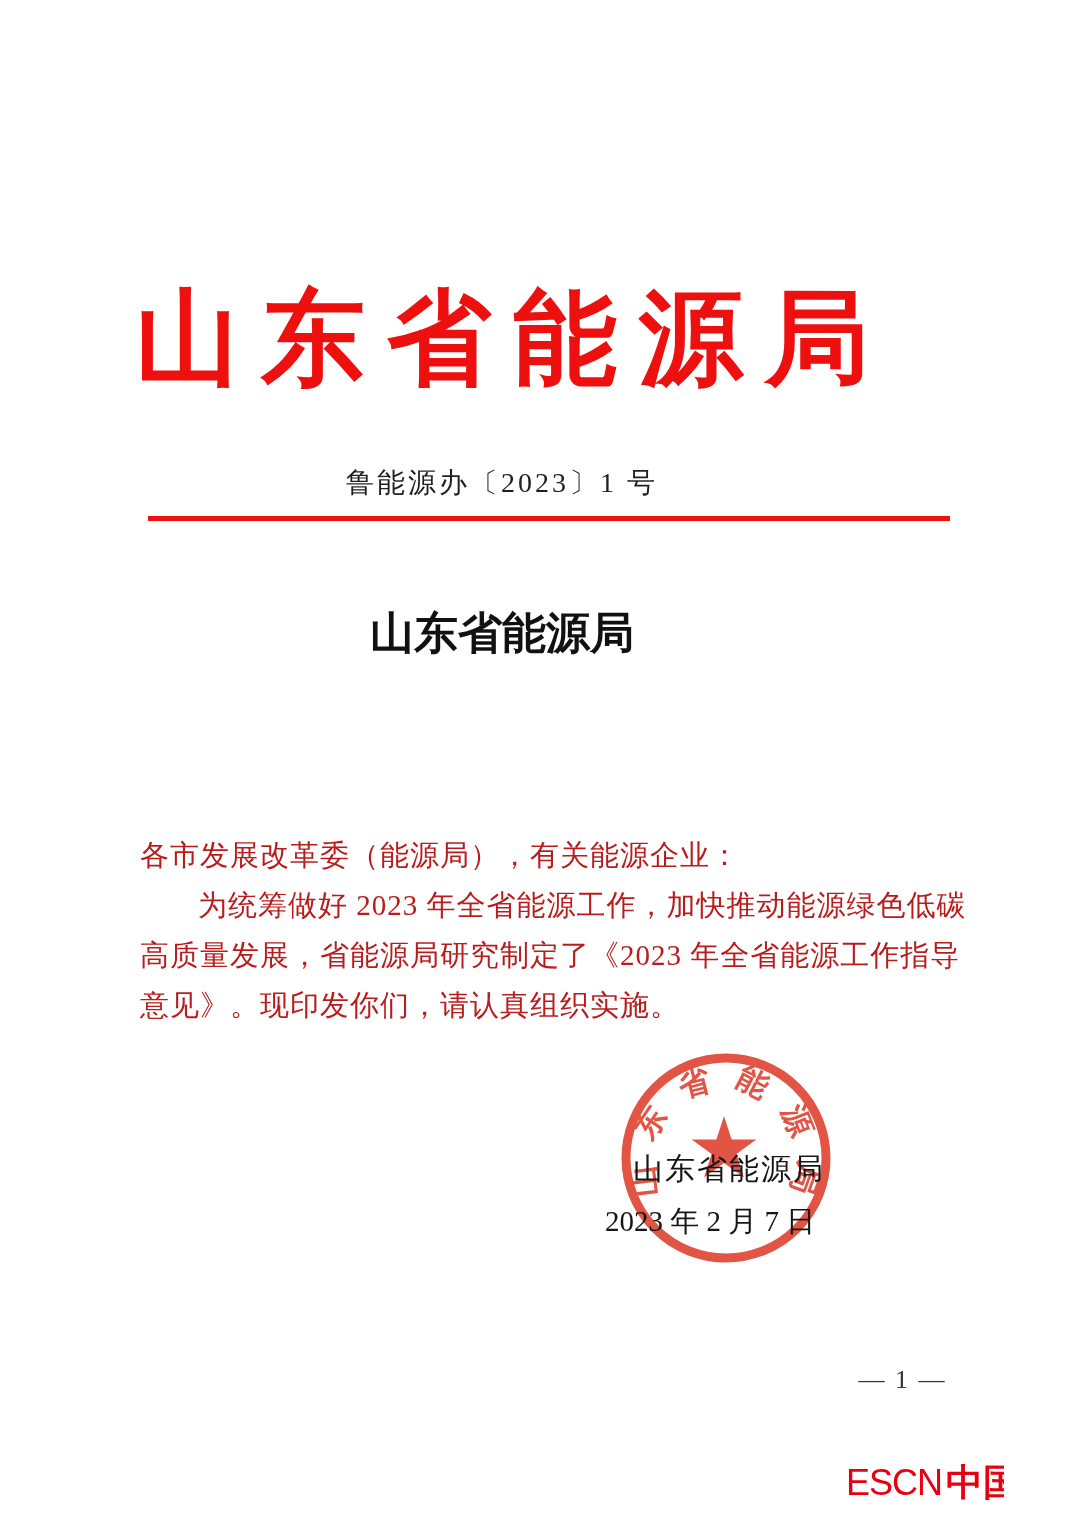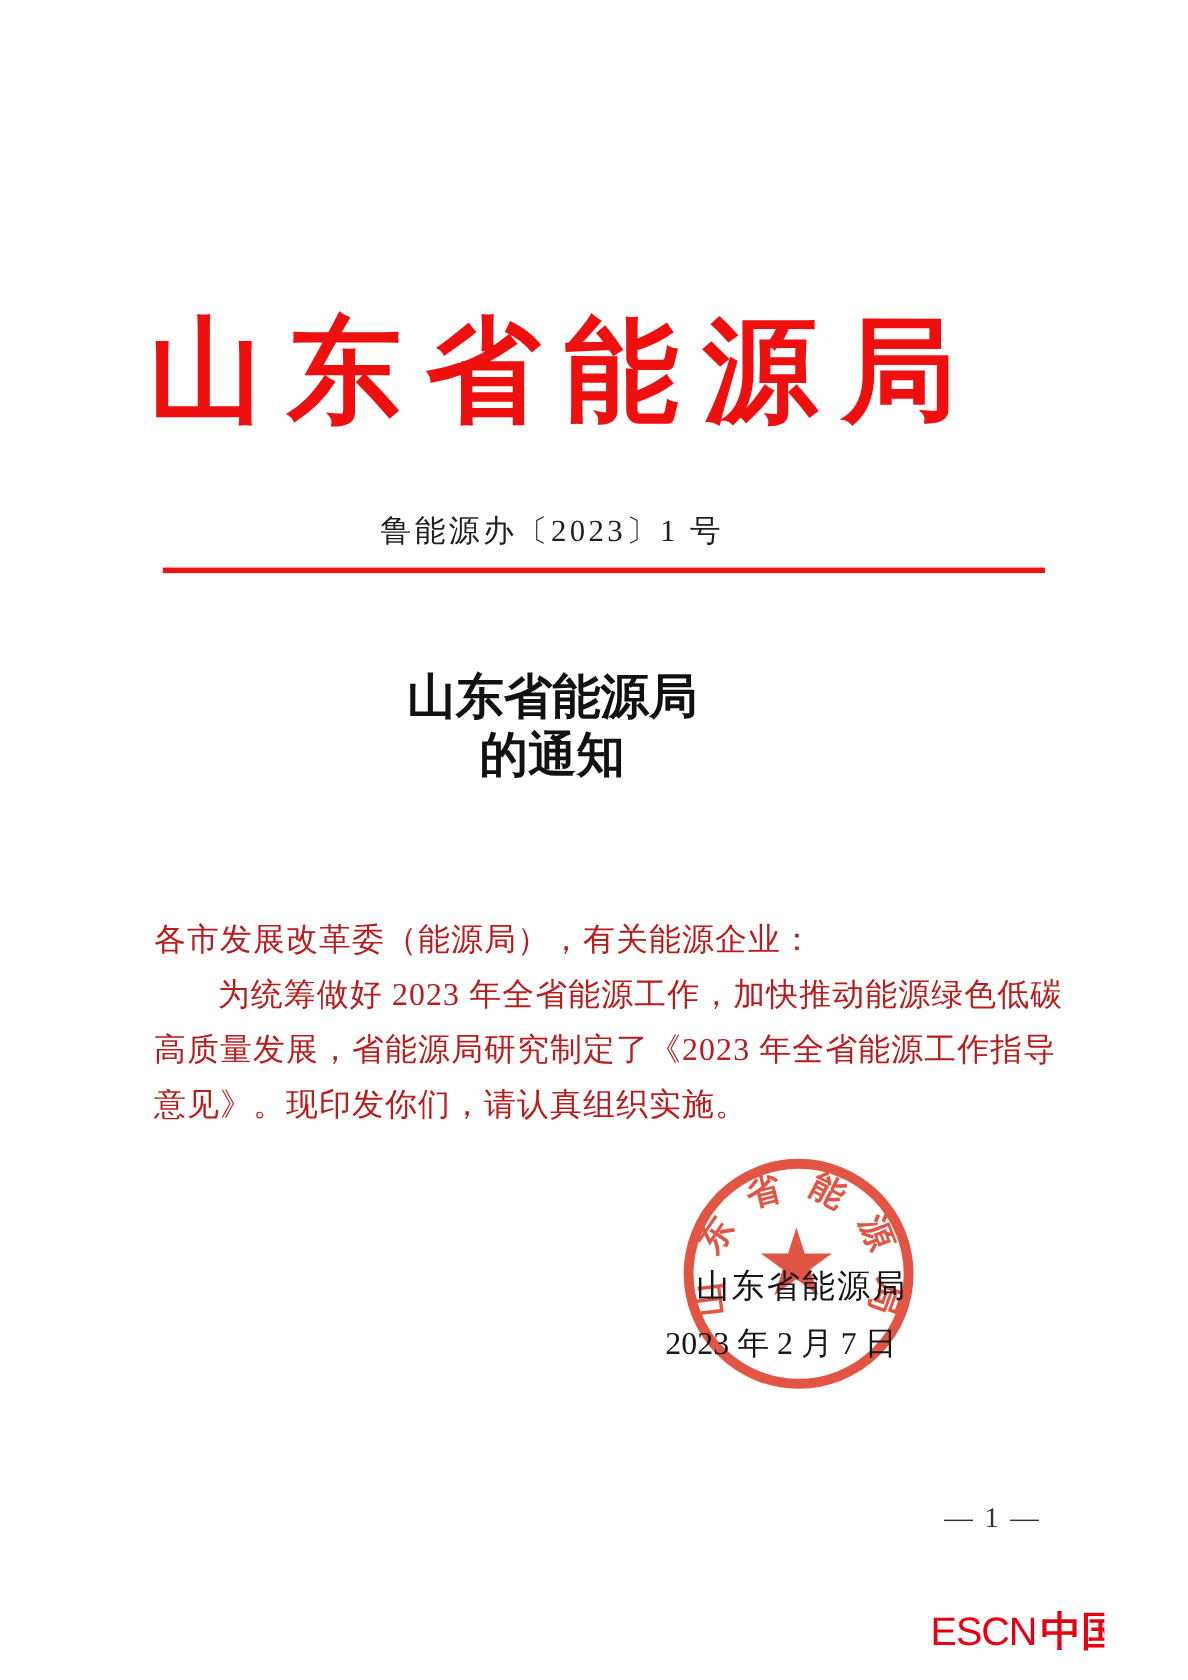--- a/index.html
+++ b/index.html
@@ -154,21 +154,20 @@
 <div class="page">
 
   <div class="masthead-title">山东省能源局</div>
 
   <div class="doc-number">鲁能源办〔2023〕1 号</div>
 
   <div class="red-rule"></div>
 
   <div class="doc-title">
     <div>山东省能源局</div>
-    <div>的通知</div>
   </div>
 
   <div class="body-block">
     <div class="body-line">各市发展改革委（能源局），有关能源企业：</div>
     <div class="body-line indent">为统筹做好 2023 年全省能源工作，加快推动能源绿色低碳</div>
     <div class="body-line">高质量发展，省能源局研究制定了《2023 年全省能源工作指导</div>
     <div class="body-line">意见》。现印发你们，请认真组织实施。</div>
   </div>
 
   <svg class="stamp" viewBox="0 0 240 240" xmlns="http://www.w3.org/2000/svg">

